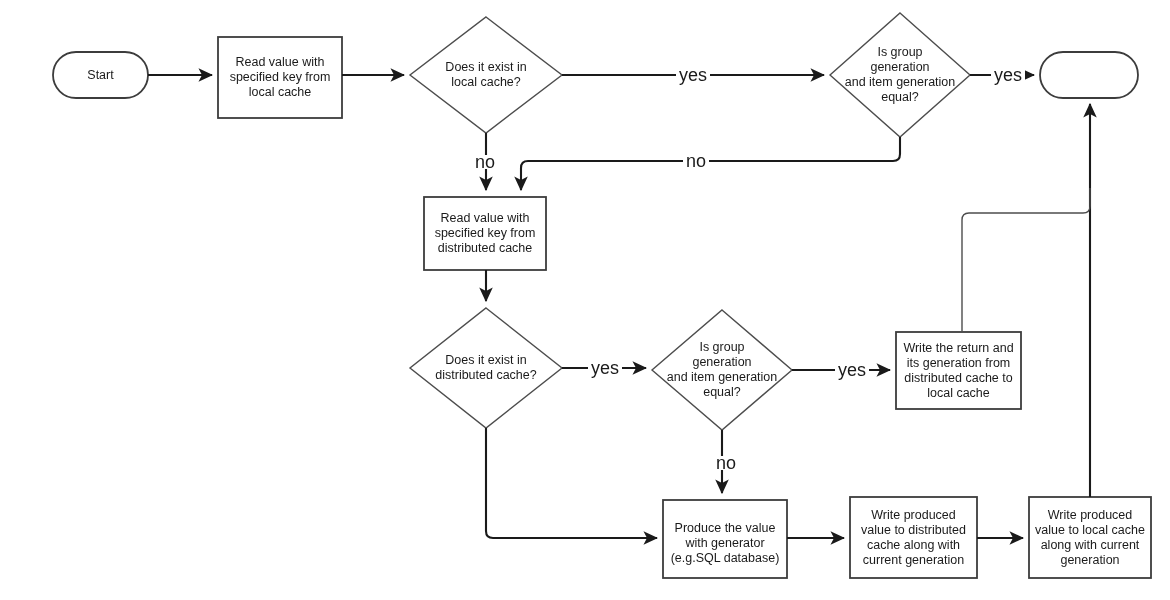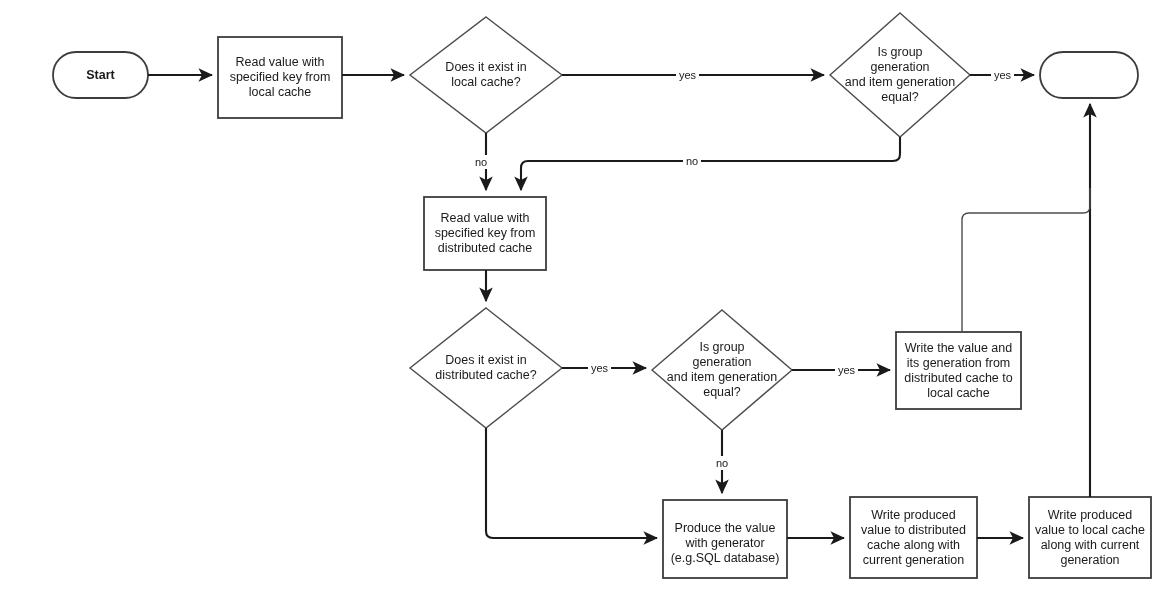--- a/index.html
+++ b/index.html
@@ -30,21 +30,21 @@
     text-align: center;
     color: #1a1a1a;
     font-size: 12.5px;
     line-height: 15px;
     pointer-events: none;
     white-space: pre-line;
   }
   .edge-label {
     position: absolute;
     color: #1a1a1a;
-    font-size: 11px;
+    font-size: 18px;
     line-height: 14px;
     background: #ffffff;
     padding: 0 3px;
     text-align: right;
     white-space: nowrap;
   }
 </style>
 </head>
 <body>
 
@@ -120,21 +120,21 @@
 
       <path d="M 1090 497 L 1090 104" marker-end="url(#arrow)"></path>
     </g>
 
     <g fill="none" stroke="#4d4d4d" stroke-width="1.4" stroke-linecap="butt" stroke-linejoin="round">
 
       <path d="M 962 332 L 962 220 Q 962 213 969 213 L 1083 213 Q 1090 213 1090 206 L 1090 188"></path>
     </g>
   </svg>
 
-  <div class="node-label" style="left:53px; top:52px; width:95px; height:46px;font-weight:bold;">Start</div>
+  <div class="node-label" style="left:53px; top:52px; width:95px; height:46px;">Start</div>
 
   <div class="node-label" style="left:218px; top:37px; width:124px; height:81px;">Read value with
 specified key from
 local cache</div>
 
   <div class="node-label" style="left:412px; top:45px; width:148px; height:60px;">Does it exist in
 local cache?</div>
 
   <div class="node-label" style="left:820px; top:40px; width:160px; height:70px;">Is group
 generation
@@ -147,21 +147,21 @@
 distributed cache</div>
 
   <div class="node-label" style="left:406px; top:338px; width:160px; height:60px;">Does it exist in
 distributed cache?</div>
 
   <div class="node-label" style="left:642px; top:335px; width:160px; height:70px;">Is group
 generation
 and item generation
 equal?</div>
 
-  <div class="node-label" style="left:896px; top:332px; width:125px; height:77px;">Write the value and
+  <div class="node-label" style="left:896px; top:332px; width:125px; height:77px;">Write the return and
 its generation from
 distributed cache to
 local cache</div>
 
   <div class="node-label" style="left:663px; top:500px; width:124px; height:86px;">Produce the value
 with generator
 (e.g.SQL database)</div>
 
   <div class="node-label" style="left:850px; top:497px; width:127px; height:81px;">Write produced
 value to distributed

